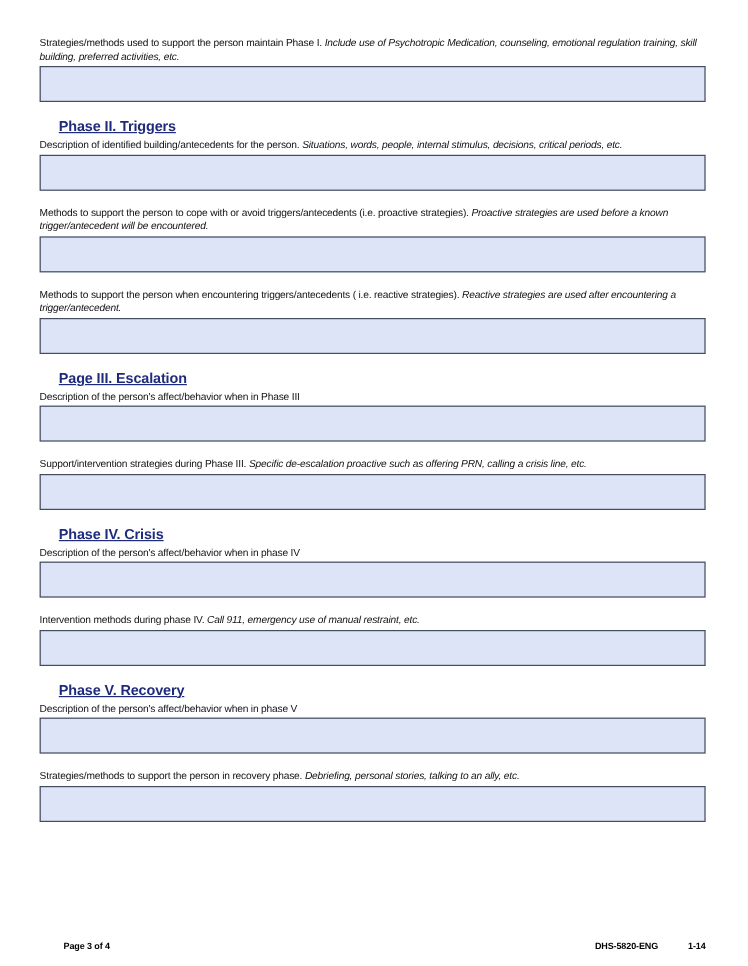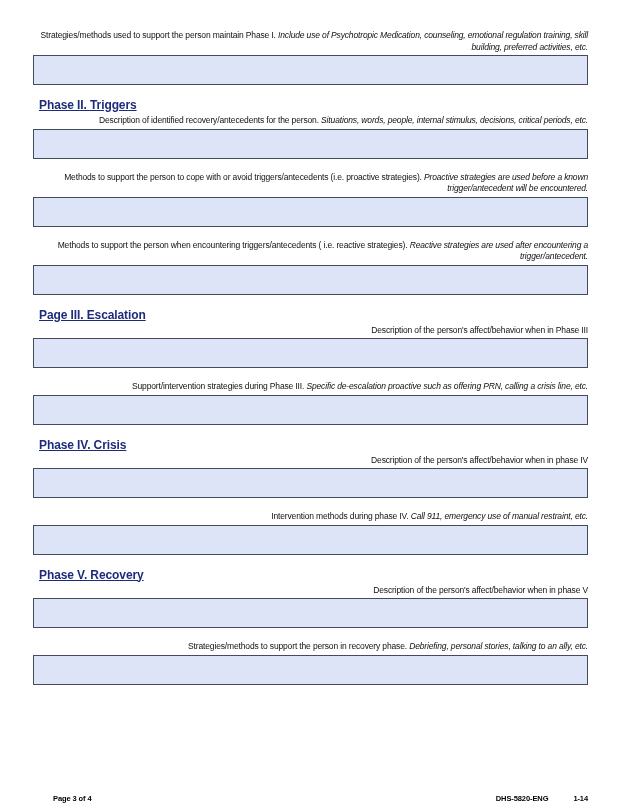--- a/index.html
+++ b/index.html
@@ -5,56 +5,56 @@
   * { box-sizing: border-box; }
   html, body { margin: 0; padding: 0; background: #ffffff; }
   .page {
     width: 623px; height: 805px; position: relative; background: #ffffff;
     padding: 30px 35px 0 33px;
     font-family: "Liberation Sans", sans-serif;
     color: #111111;
   }
   .field-label {
     font-size: 8.5px; line-height: 11.5px; letter-spacing: -0.15px;
-    color: #111111; margin: 0 0 2px 0; font-weight: normal; text-align: right;
+    color: #111111; margin: 0 0 2px 0; font-weight: normal;
   }
   .hint { font-style: italic; }
   .section-heading {
     font-size: 12px; font-weight: bold; color: #1e2b7d;
     text-decoration: underline; letter-spacing: -0.1px;
-    margin: 0 0 3px 6px; padding: 0;
+    margin: 0 0 3px 16px; padding: 0;
   }
   textarea.box {
     display: block; width: 100%; height: 30px;
     background: #dde4f8; border: 1px solid #434c5e;
     margin: 0 0 13px 0; resize: none; overflow: hidden;
     font-family: "Liberation Sans", sans-serif; font-size: 10px;
     padding: 2px 3px; color: #111111;
   }
   .footer {
-    position: absolute; left: 33px; right: 35px; bottom: 2px;
+    position: absolute; left: 33px; right: 35px; bottom: 12px;
     display: flex; justify-content: space-between; align-items: baseline;
     font-size: 7.5px; font-weight: bold; color: #000000; letter-spacing: -0.1px; padding-left: 20px;
   }
   .footer-right span + span { margin-left: 25px; }
 </style>
 </head>
 <body>
 
 <div class="page">
 
   <div class="field">
     <p class="field-label"><span>Strategies/methods used to support the person maintain Phase I.</span> <span class="hint">Include use of Psychotropic Medication, counseling, emotional regulation training, skill building, preferred activities, etc.</span></p>
     <textarea class="box" style=""></textarea>
   </div>
 
   <h2 class="section-heading">Phase II. Triggers</h2>
 
   <div class="field">
-    <p class="field-label"><span>Description of identified recovery/antecedents for the person.</span> <span class="hint">Situations, words, people, internal stimulus, decisions, critical periods, etc.</span></p>
+    <p class="field-label"><span>Description of identified building/antecedents for the person.</span> <span class="hint">Situations, words, people, internal stimulus, decisions, critical periods, etc.</span></p>
     <textarea class="box" style=""></textarea>
   </div>
 
   <div class="field">
     <p class="field-label"><span>Methods to support the person to cope with or avoid triggers/antecedents (i.e. proactive strategies).</span> <span class="hint">Proactive strategies are used before a known trigger/antecedent will be encountered.</span></p>
     <textarea class="box" style=""></textarea>
   </div>
 
   <div class="field">
     <p class="field-label"><span>Methods to support the person when encountering triggers/antecedents ( i.e. reactive strategies).</span> <span class="hint">Reactive strategies are used after encountering a trigger/antecedent.</span></p>

